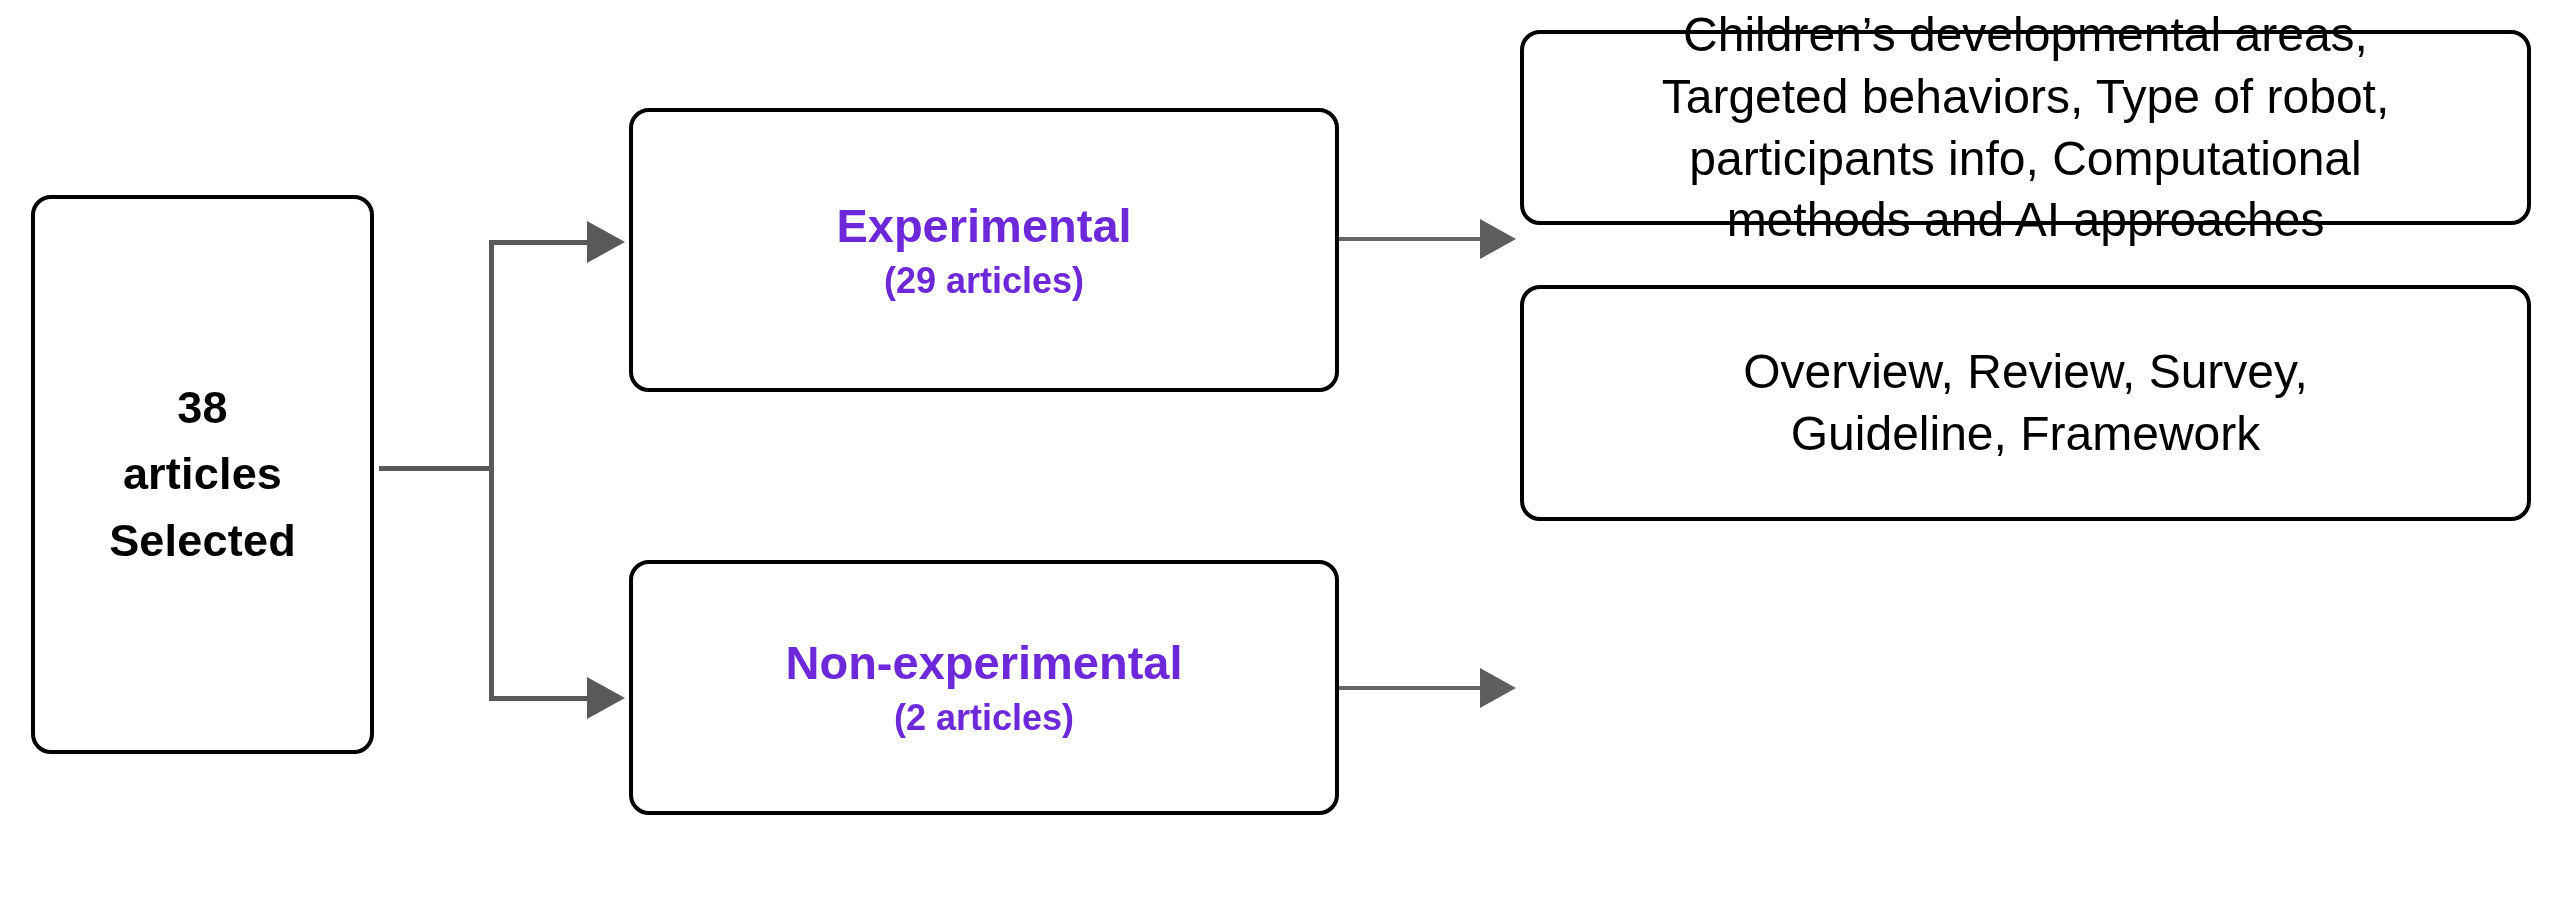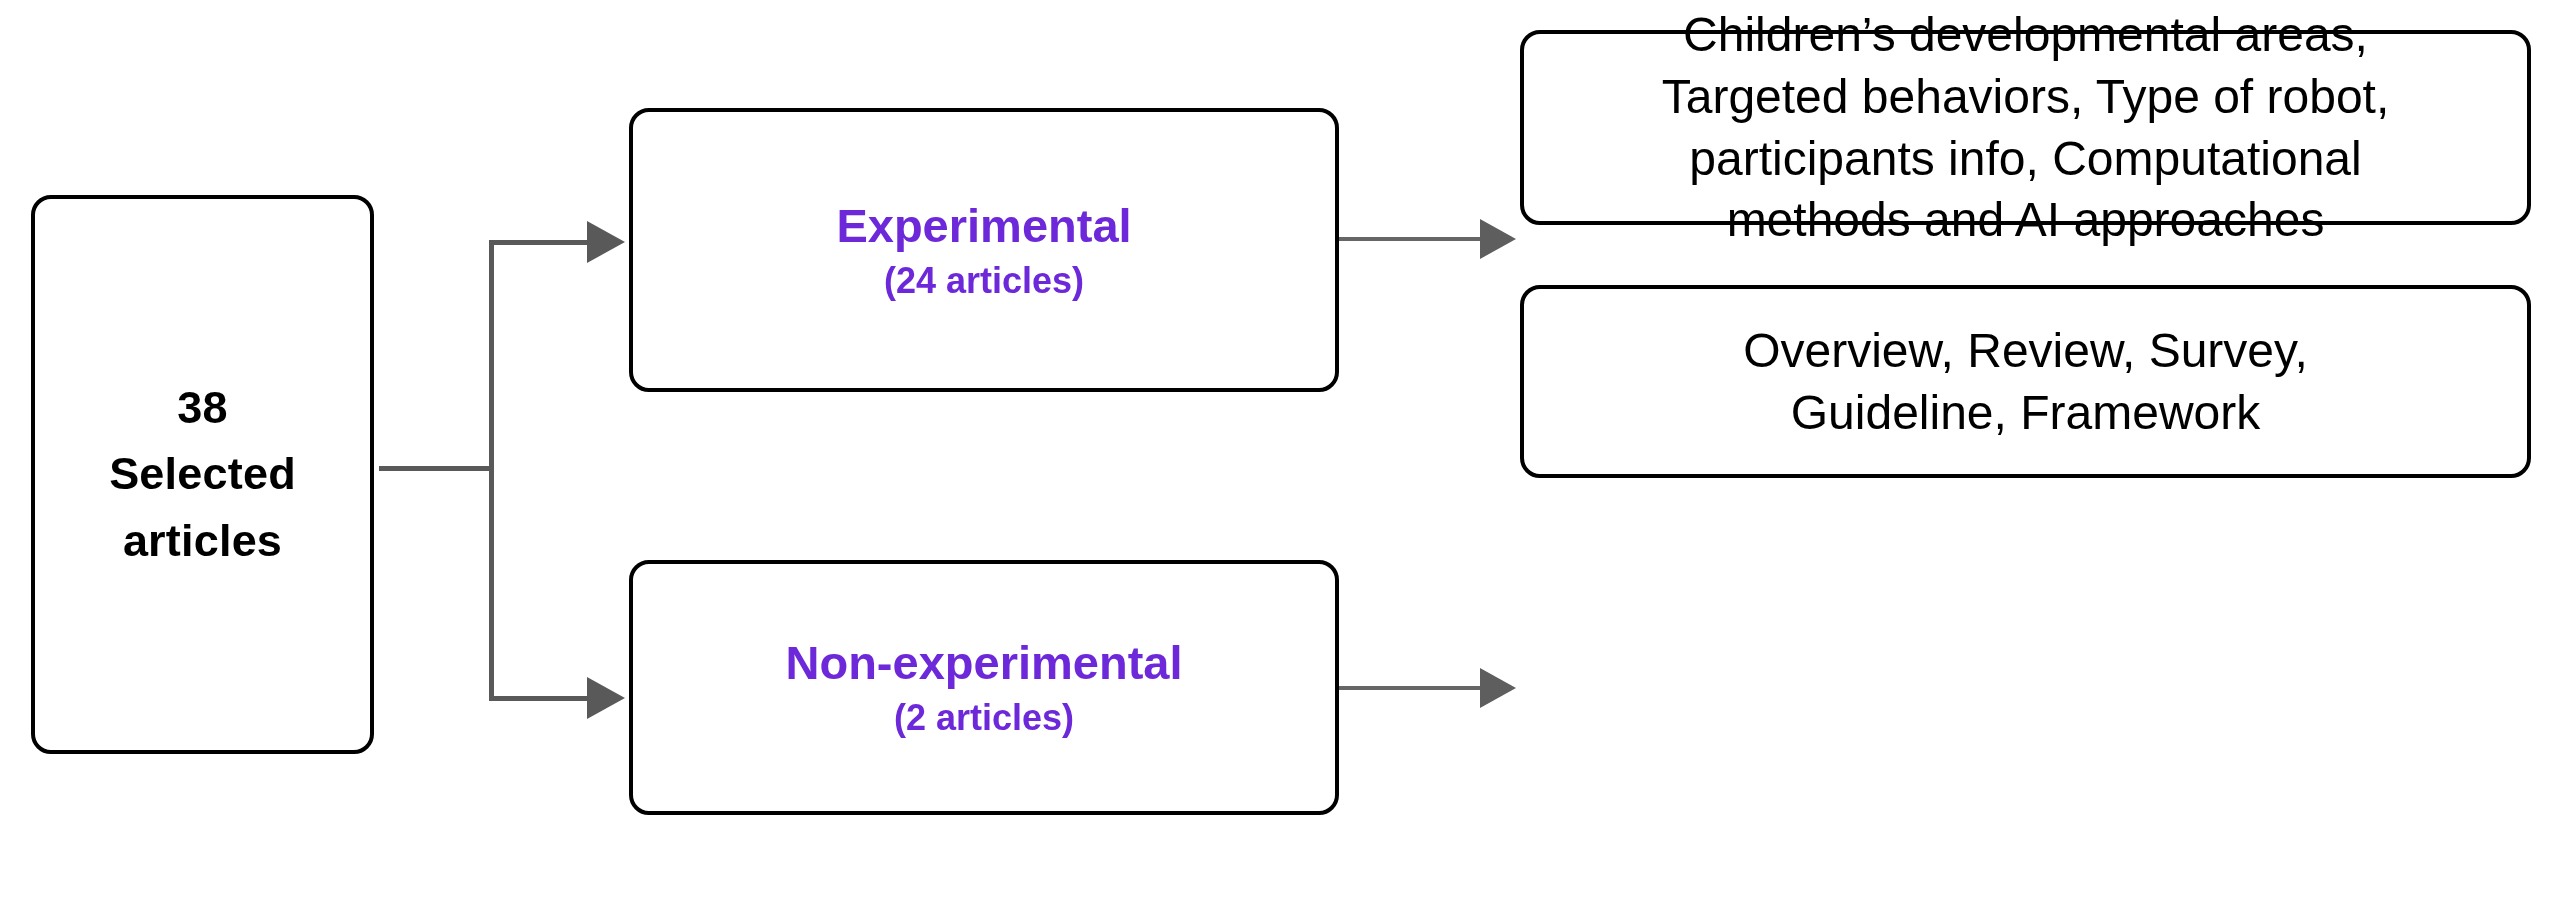--- a/index.html
+++ b/index.html
@@ -92,21 +92,21 @@
   #node-detail-exp {
     left: 1520px;
     top: 30px;
     width: 1011px;
     height: 195px;
   }
   #node-detail-nonexp {
     left: 1520px;
     top: 285px;
     width: 1011px;
-    height: 193px;
+    height: 236px;
   }
   .detail-text { display: block; }
 
   
   .edge-line {
     position: absolute;
     background: #595959;
     z-index: 1;
   }
   .edge-line.thin {
@@ -143,27 +143,27 @@
   <div class="arrowhead" style="left:587px; top:677px;"></div>
 
   <div class="edge-line thin" style="left:1338px; top:237px; width:144px; height:3.6px;"></div>
   <div class="arrowhead small" style="left:1480px; top:219px;"></div>
 
   <div class="edge-line thin" style="left:1338px; top:686px; width:144px; height:3.6px;"></div>
   <div class="arrowhead small" style="left:1480px; top:668px;"></div>
 
   <div class="node" id="node-source">
     <span class="line">38</span>
+    <span class="line">articles</span>
     <span class="line">Selected</span>
-    <span class="line">articles</span>
   </div>
 
   <div class="node node-category" id="node-experimental">
     <span class="cat-title">Experimental</span>
-    <span class="cat-sub">(24 articles)</span>
+    <span class="cat-sub">(29 articles)</span>
   </div>
 
   <div class="node node-category" id="node-nonexperimental">
     <span class="cat-title">Non-experimental</span>
     <span class="cat-sub">(2 articles)</span>
   </div>
 
   <div class="node node-detail" id="node-detail-exp">
     <span class="detail-text">Children’s developmental areas,</span>
     <span class="detail-text">Targeted behaviors, Type of robot,</span>

